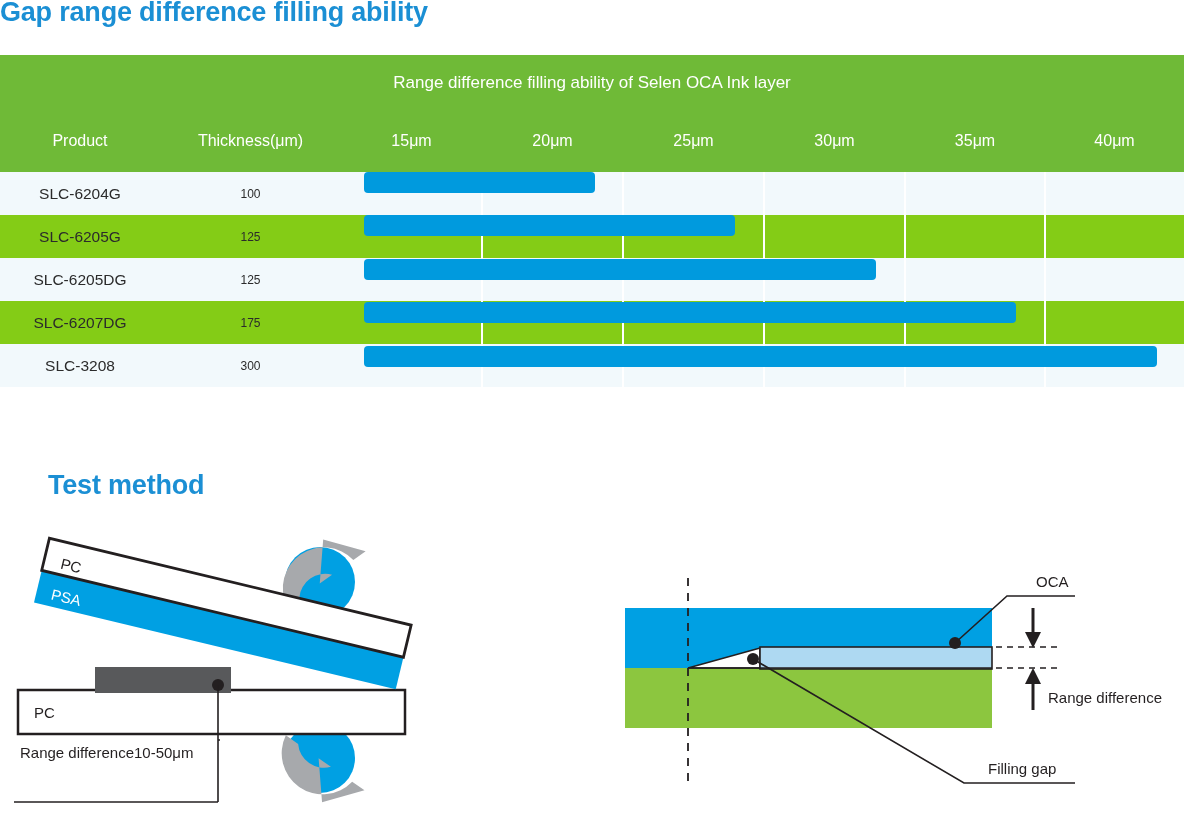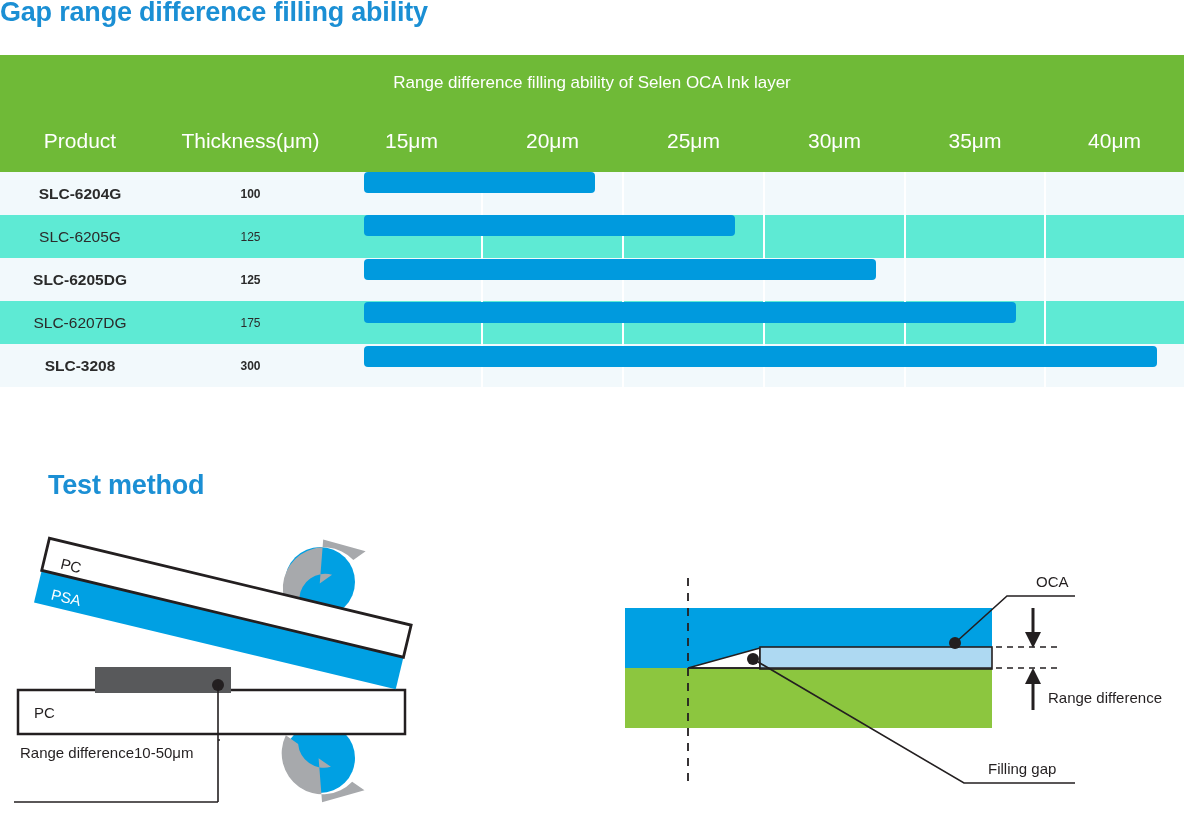--- a/index.html
+++ b/index.html
@@ -46,30 +46,30 @@
     font-size:17px;
     font-weight:normal;
     text-align:center;
     vertical-align:middle;
     border-bottom:2px solid #ffffff;
   }
   .hdr-cell{
     background:#6fba37;
     color:#ffffff;
     height:62px;
-    font-size:21px;
+    font-size:16px;
     font-weight:normal;
     text-align:center;
     vertical-align:middle;
     border-right:2px solid #ffffff;
   }
   .hdr-cell.last{ border-right:0; }
 
-  .row-odd  td{ background:#f2f9fc;font-weight:bold; }
-  .row-even td{ background:#5eead4; }
+  .row-odd  td{ background:#f2f9fc; }
+  .row-even td{ background:#84cc16; }
   .cell{
     height:43px;
     font-size:12px;
     color:#2b2b2b;
     text-align:center;
     vertical-align:middle;
     border-right:2px solid #ffffff;
     position:relative;
   }
   .cell.prod{ font-size:15.5px; }

